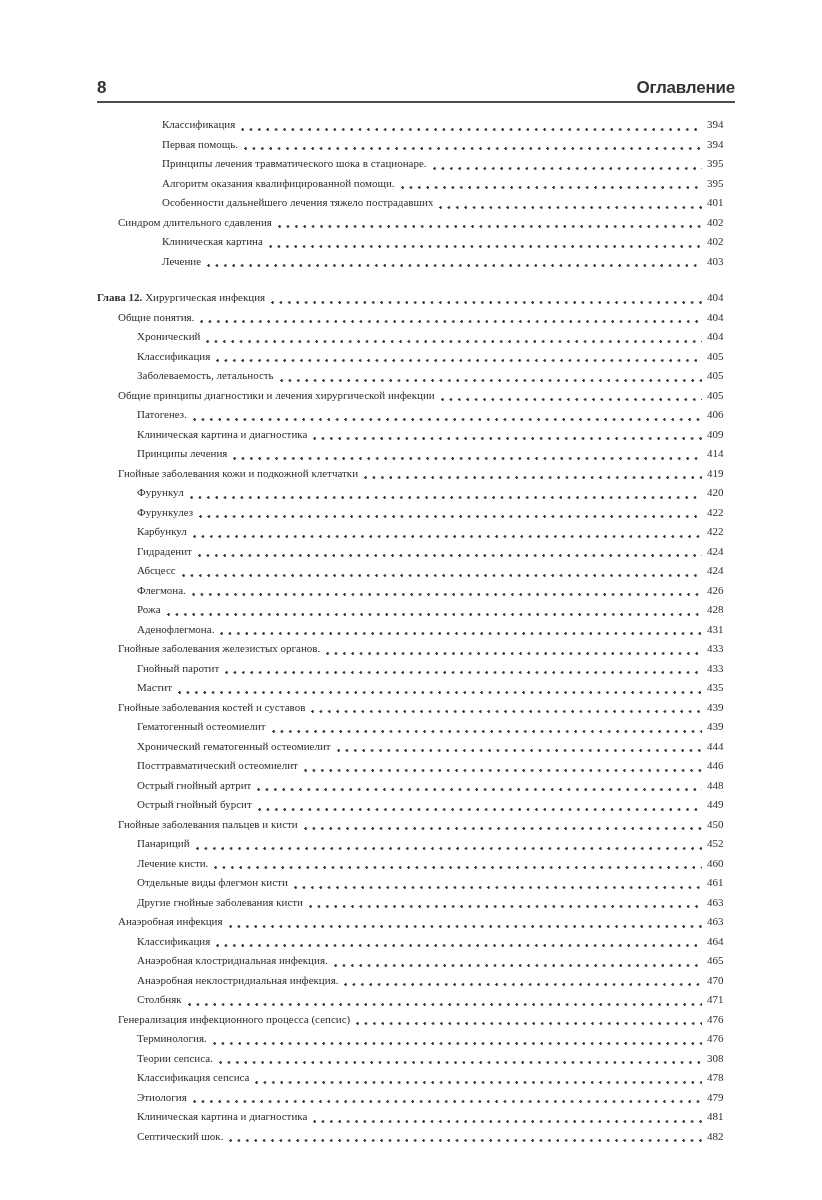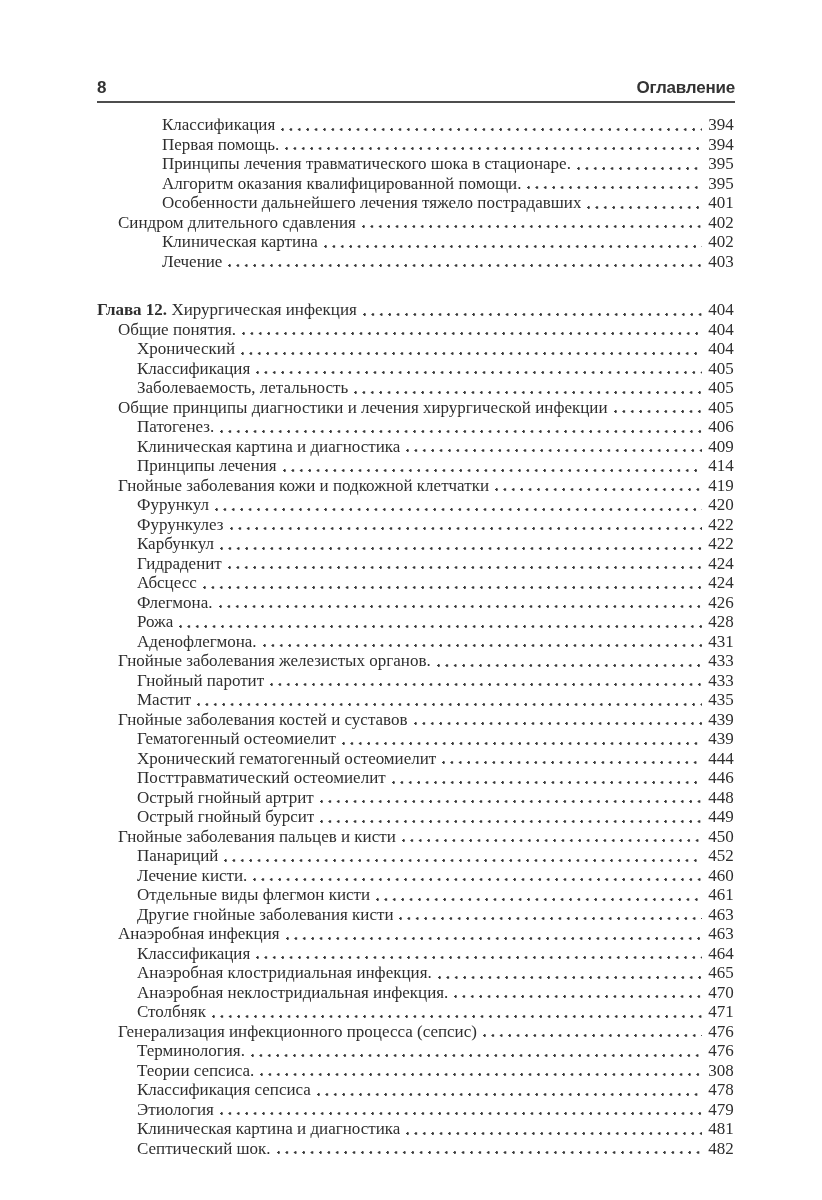--- a/index.html
+++ b/index.html
@@ -31,45 +31,45 @@
   }
   .running-head .folio { font-weight: 700; letter-spacing: 0; }
   .running-head .head-title { font-weight: 700; letter-spacing: -0.2px; }
   
   .toc { margin-top: 12px; }
   .toc-row {
     display: flex;
     align-items: baseline;
     height: 19.5px;
     line-height: 19.5px;
-    font-size: 17px;
+    font-size: 11px;
     white-space: nowrap;
   }
-  .toc-row.gap { margin-top: 29px; }
+  .toc-row.gap { margin-top: 17px; }
   .lvl0 { padding-left: 0; }
   .lvl1 { padding-left: 21px; }
   .lvl2 { padding-left: 40px; }
   .lvl3 { padding-left: 65px; }
   .toc-label { flex: 0 1 auto; overflow: hidden; }
   .toc-label b.chapter-prefix { font-weight: 700; }
   
   .dots {
     flex: 1 1 auto;
     min-width: 12px;
     height: 3.2px;
     align-self: flex-end;
     margin: 0 5px 3.6px 6px;
     background-image: radial-gradient(circle at 1.6px 1.6px, #3a3a3a 1.15px, rgba(0,0,0,0) 1.5px);
     background-size: 8.4px 3.2px;
     background-repeat: repeat-x;
     background-position: left center;
   }
   .toc-page {
     flex: 0 0 auto;
-    text-align: center;
+    text-align: left;
     min-width: 28px;
   }
 </style>
 </head>
 <body>
 
 <div class="page">
 
   <div class="running-head">
     <span class="folio">8</span>

